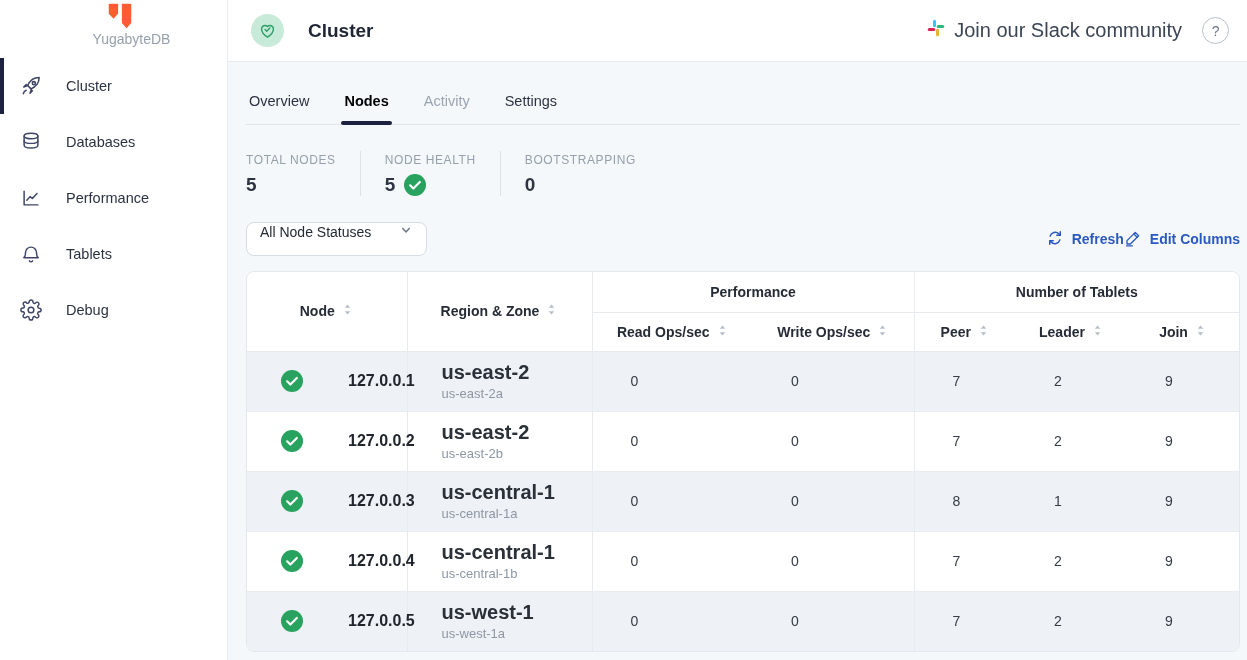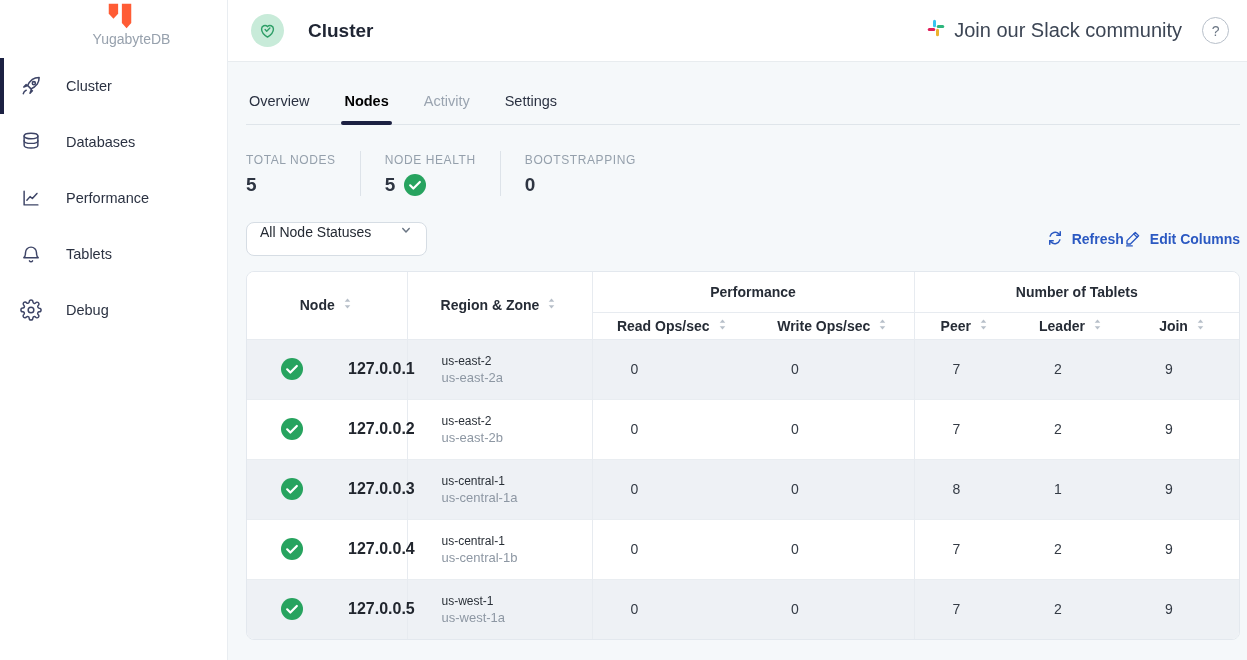--- a/index.html
+++ b/index.html
@@ -82,33 +82,33 @@
     font-family:"Liberation Sans", sans-serif;
   }
   
   .table-card {
     margin-top:15px; background:#fff; border:1px solid #e3e8ee; border-radius:8px;
     overflow:hidden;
   }
   table { width:100%; border-collapse:collapse; table-layout:fixed; }
   th { font-size:14px; font-weight:700; color:#262c36; text-align:center; }
   thead tr.group-row th { height:40px; }
-  thead tr.sub-row th { height:27px; }
+  thead tr.sub-row th { height:39px; }
   thead th { border-bottom:1px solid #e7ebf0; background:#fff; }
   th.bl, td.bl { border-left:1px solid #e7ebf0; }
   tbody tr { height:60px; }
   tbody tr:nth-child(odd)  { background:#eef1f5; }
   tbody tr:nth-child(even) { background:#ffffff; }
   tbody tr + tr td { border-top:1px solid #e9edf1; }
   td { font-size:14px; color:#343b45; }
   td.num { padding-left:38px; text-align:left; }
   .node-cell { display:flex; align-items:center; gap:9px; padding-left:34px; }
   .node-ip { font-weight:700; color:#21262e; font-size:16px;margin-left:36px; }
   .rz-cell { padding-left:34px; }
-  .rz-region { font-size:12px; color:#2a3038; }
+  .rz-region { font-size:20px; color:#2a3038;font-weight:bold; }
   .rz-zone { font-size:13px; color:#8d97a3; margin-top:2px; }
   .sort-icon { display:inline-block; vertical-align:-2px; margin-left:6px; }
   .th-inner { display:inline-flex; align-items:center; }
 </style>
 </head>
 <body>
 
 <aside class="sidebar">
   <div class="logo-row">
     <span class="logo-mark">

